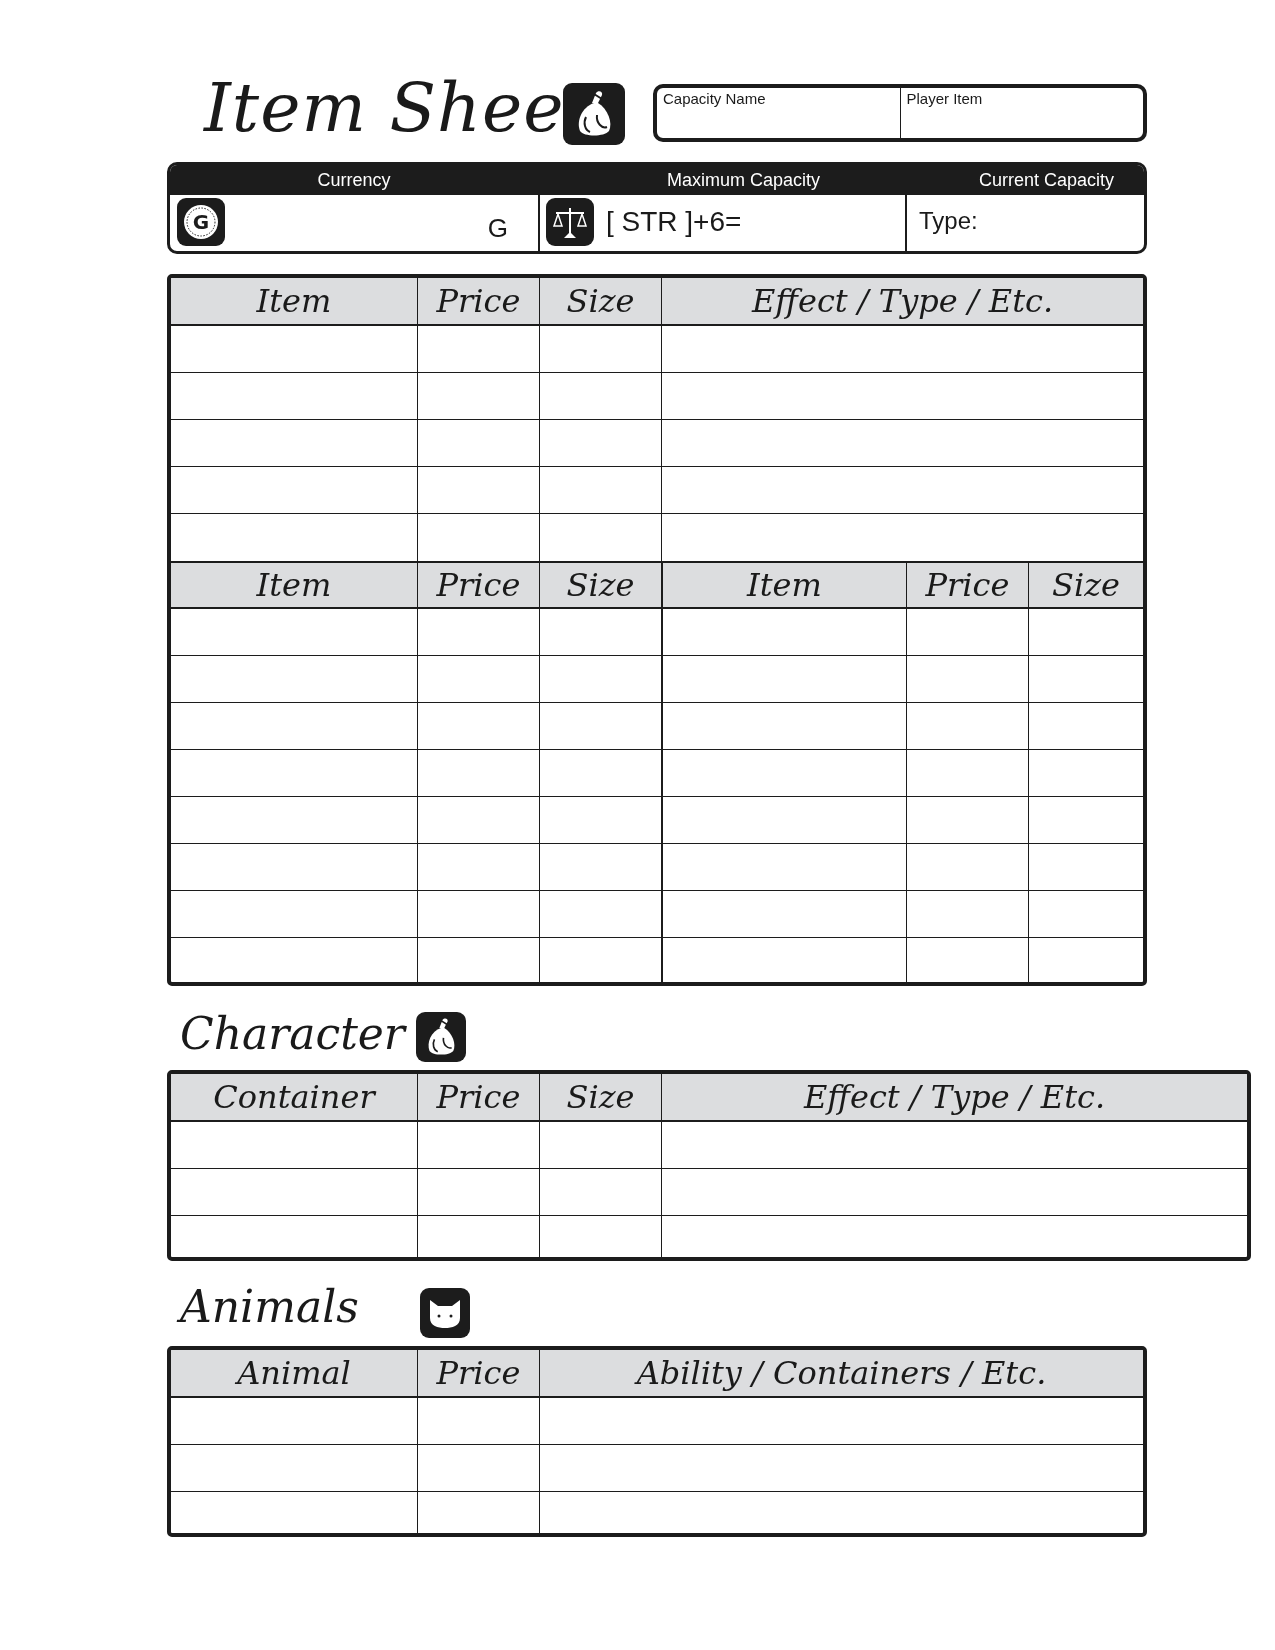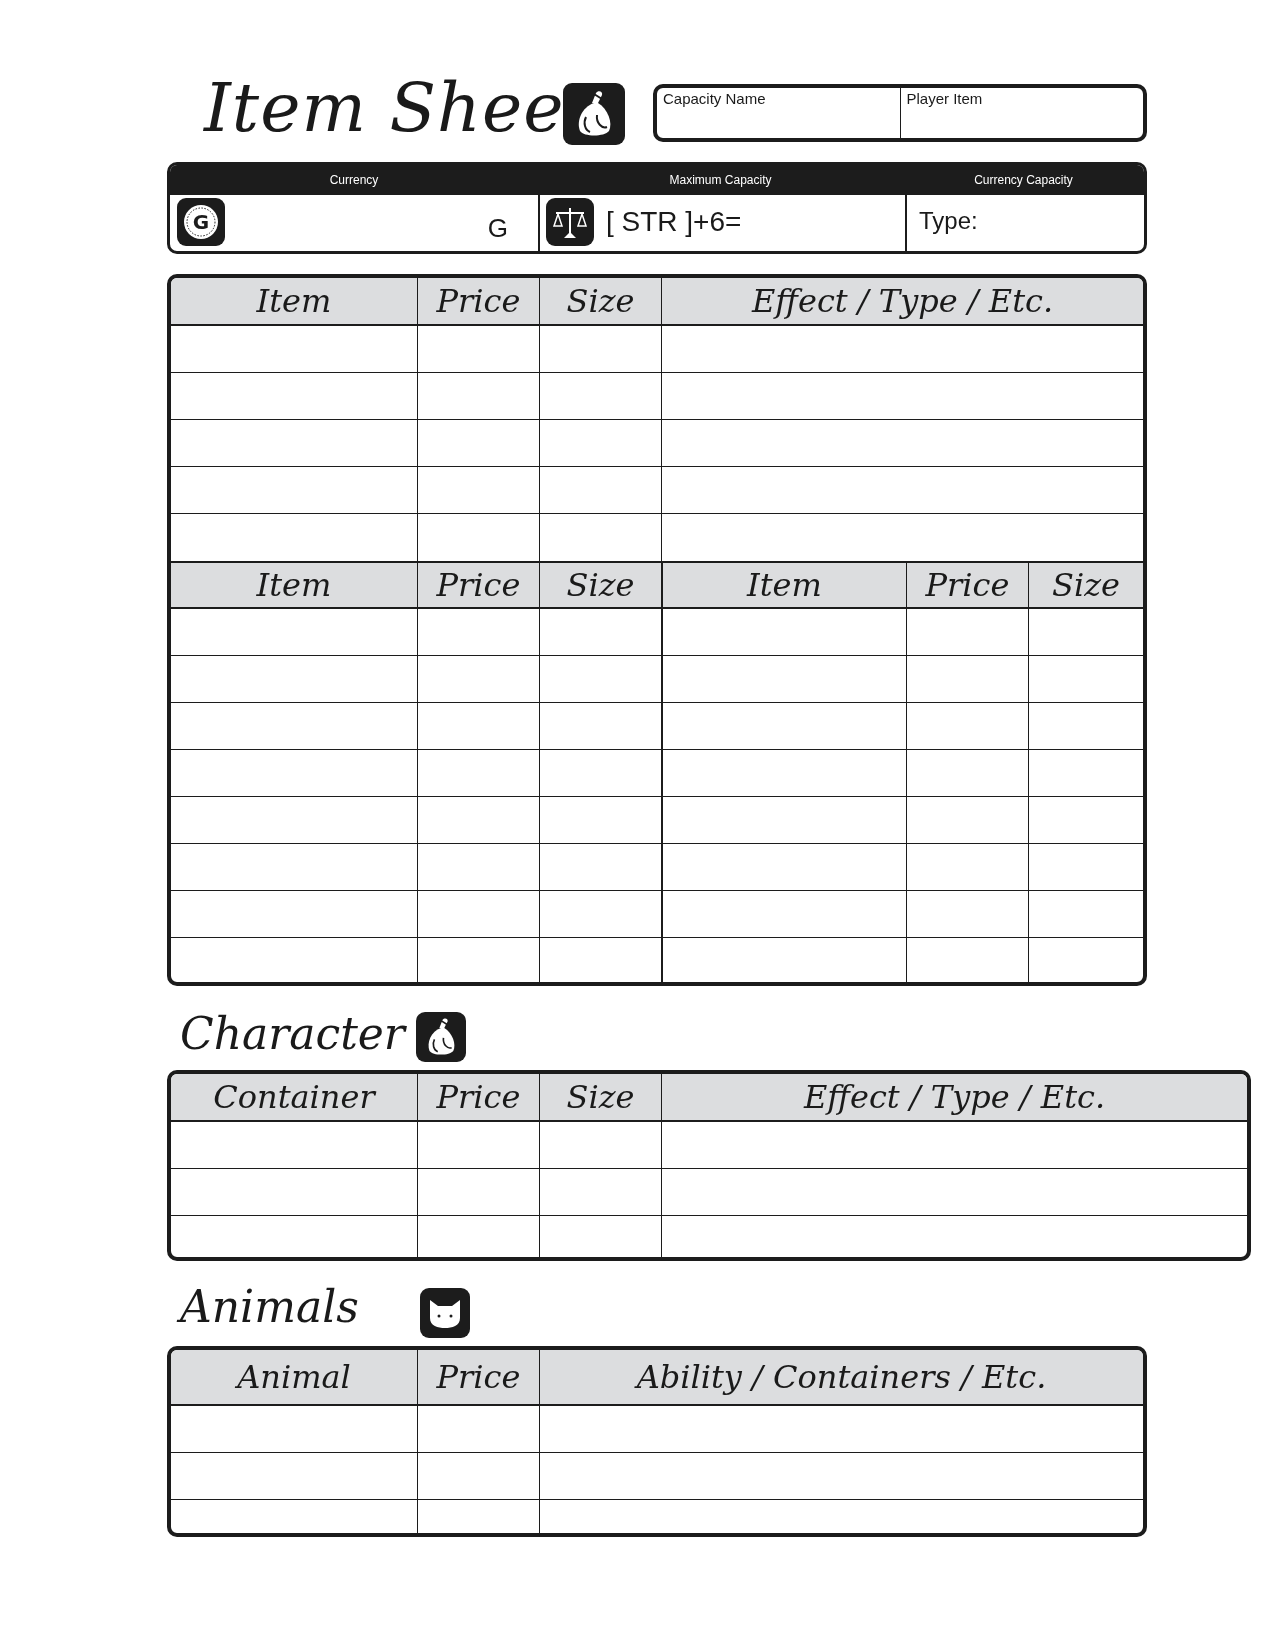--- a/index.html
+++ b/index.html
@@ -5,28 +5,28 @@
   html,body{margin:0;padding:0;background:#ffffff;}
   body{width:1275px;height:1650px;position:relative;overflow:hidden;font-family:"Liberation Sans",sans-serif;color:#1a1a1a;}
   .abs{position:absolute;}
   .script{font-family:"DejaVu Serif","Liberation Serif",serif;font-style:italic;}
   .title{left:204px;top:68px;font-size:68px;line-height:80px;letter-spacing:1px;}
   .iconbox{background:#1c1c1c;border-radius:9px;display:flex;align-items:center;justify-content:center;}
   .namebox{left:653px;top:84px;width:494px;height:58px;border:4px solid #1c1c1c;border-radius:10px;box-sizing:border-box;display:flex;}
   .namebox .cell{flex:1;position:relative;font-size:15px;padding:2px 6px;}
   .namebox .cell + .cell{border-left:1.5px solid #1c1c1c;}
   .bar{left:167px;top:162px;width:980px;height:92px;border:3px solid #1c1c1c;border-radius:10px;box-sizing:border-box;overflow:hidden;}
-  .bar .hdr{height:30px;background:#1c1c1c;color:#fff;display:flex;font-size:12px;line-height:30px;}
+  .bar .hdr{height:30px;background:#1c1c1c;color:#fff;display:flex;font-size:18px;line-height:30px;gap:23px;}
   .bar .hdr div{text-align:center;}
   .bar .body{display:flex;height:56px;}
   .bar .body > div{position:relative;}
   .c1{width:368px;}
   .c2{width:365px;border-left:2px solid #1c1c1c;}
   .c3{flex:1;border-left:2px solid #1c1c1c;}
-  .tbl{border:4px solid #1c1c1c;border-radius:10px;box-sizing:border-box;overflow:hidden;}
+  .tbl{border:4px solid #1c1c1c;border-radius:5px;box-sizing:border-box;overflow:hidden;}
   .row{display:flex;box-sizing:border-box;}
   .row > div{box-sizing:border-box;border-left:1.5px solid #1c1c1c;height:100%;}
   .row > div:first-child{border-left:none;}
   .row > div.thick{border-left:2.5px solid #1c1c1c;}
   .hrow{background:#dcdddf;border-bottom:2px solid #1c1c1c;}
   .hrow > div{display:flex;align-items:center;justify-content:center;font-size:32px;}
   .drow{border-bottom:1.5px solid #1c1c1c;}
   .drow:last-child{border-bottom:none;}
   .mid-hrow{border-top:2.5px solid #1c1c1c;}
   .section-title{font-size:44px;line-height:54px;}
@@ -51,21 +51,21 @@
   </div>
   <div class="cell">
     <span>Player Item</span>
   </div>
 </div>
 
 <div class="abs bar">
   <div class="hdr">
     <div class="c1">Currency</div>
     <div class="c2" style="border-left:none;">Maximum Capacity</div>
-    <div class="c3" style="border-left:none;">Currency Capacity</div>
+    <div class="c3" style="border-left:none;">Current Capacity</div>
   </div>
   <div class="body">
     <div class="c1">
       <div class="abs iconbox" style="left:7px;top:3px;width:48px;height:48px;">
         <svg width="40" height="40" viewBox="0 0 40 40">
           <circle cx="20" cy="20" r="17" fill="#fff"></circle>
           <circle cx="20" cy="20" r="14" fill="none" stroke="#1c1c1c" stroke-width="1" stroke-dasharray="1.5 1.5"></circle>
           <text x="20" y="27" text-anchor="middle" font-family="DejaVu Sans, sans-serif" font-weight="bold" font-size="20" fill="#1c1c1c">G</text>
         </svg>
       </div>
@@ -240,21 +240,21 @@
 
 <div class="abs script section-title" style="left:180px;top:1280px;">Animals</div>
 <div class="abs iconbox" style="left:420px;top:1288px;width:50px;height:50px;">
   <svg width="38" height="34" viewBox="0 0 38 34">
     <path d="M4 4 L12 10 L26 10 L34 4 L34 22 C34 30 26 32 19 32 C12 32 4 30 4 22 Z" fill="#fff"></path>
     <circle cx="13" cy="20" r="1.5" fill="#1c1c1c"></circle>
     <circle cx="25" cy="20" r="1.5" fill="#1c1c1c"></circle>
   </svg>
 </div>
 <div class="abs tbl" style="left:167px;top:1346px;width:980px;height:191px;">
-  <div class="row hrow script" style="height:56px;font-style:italic;">
+  <div class="row hrow script" style="height:48px;font-style:italic;">
     <div style="width:246px;">Animal</div>
     <div style="width:122px;">Price</div>
     <div style="flex:1;">Ability / Containers / Etc.</div>
   </div>
   <div class="row drow" style="height:47px;">
       <div style="width:246px;"></div>
       <div style="width:122px;"></div>
       <div style="flex:1;"></div>
     </div>
   <div class="row drow" style="height:47px;">

